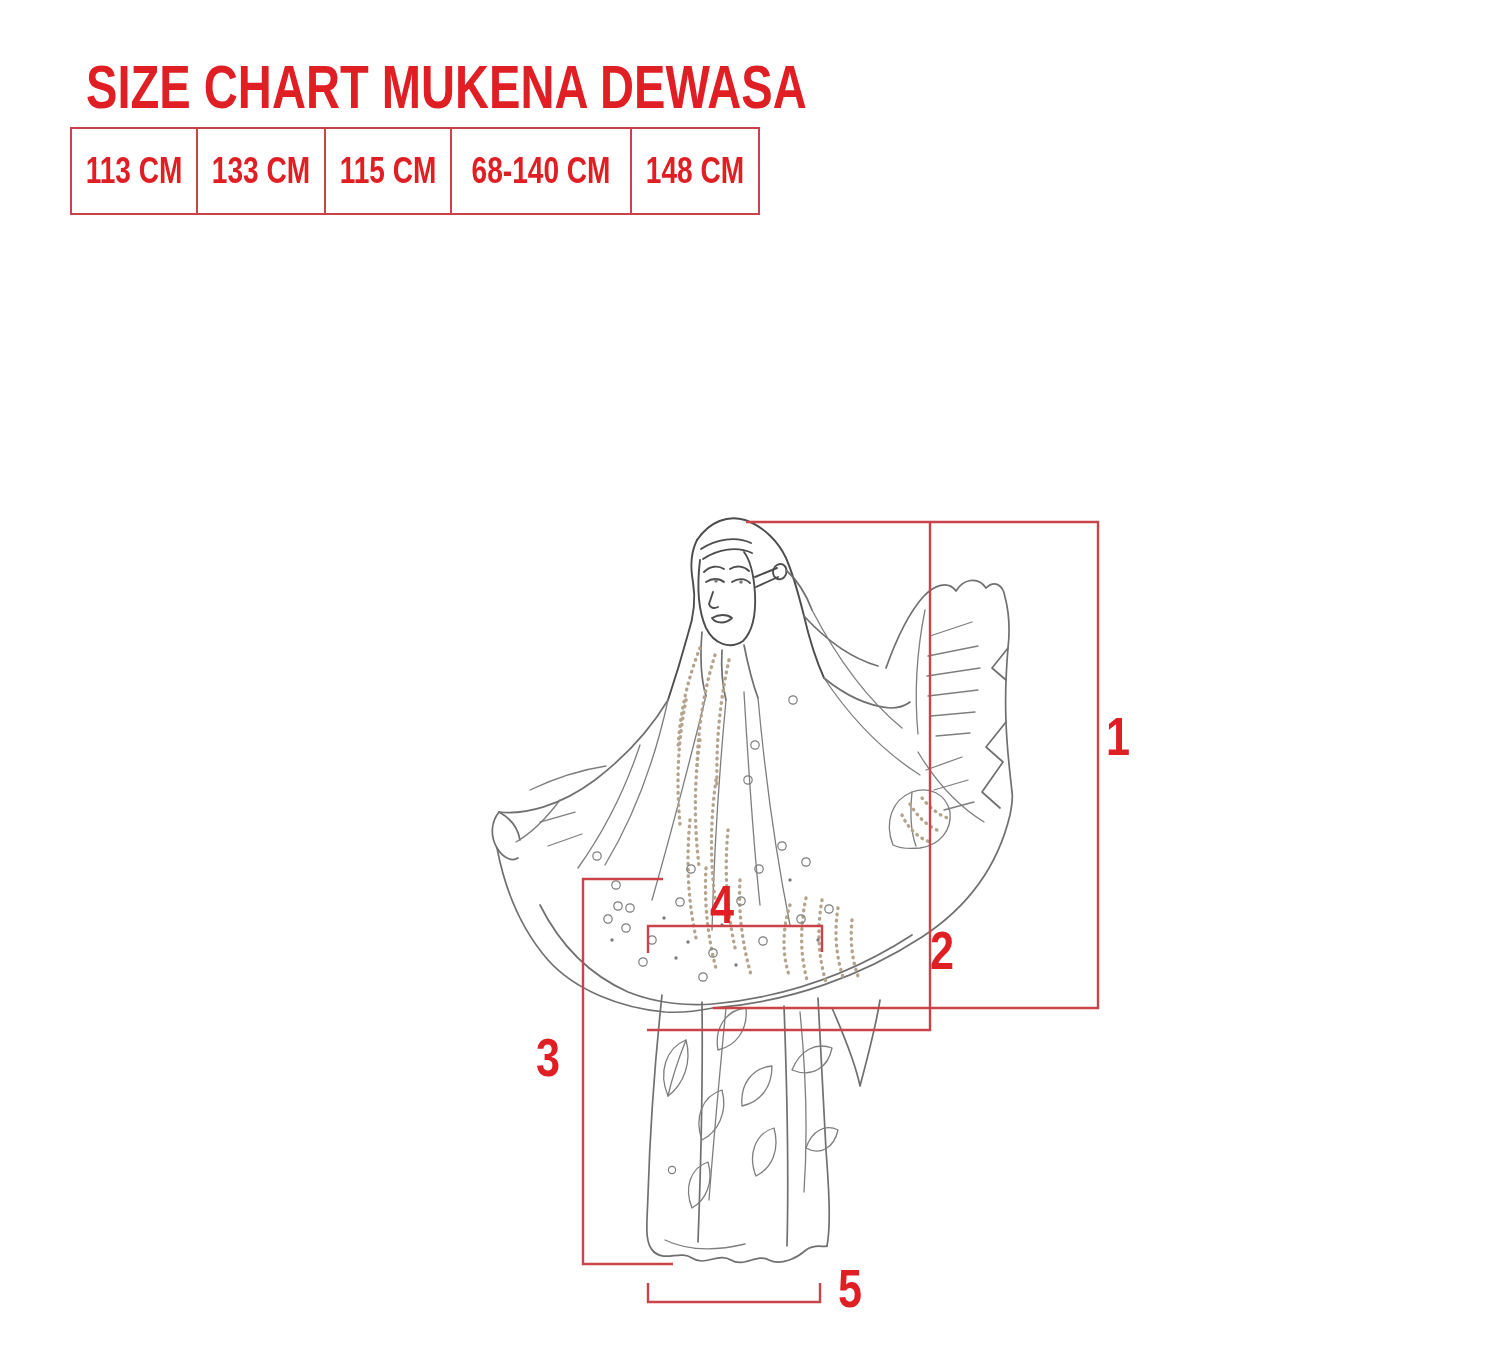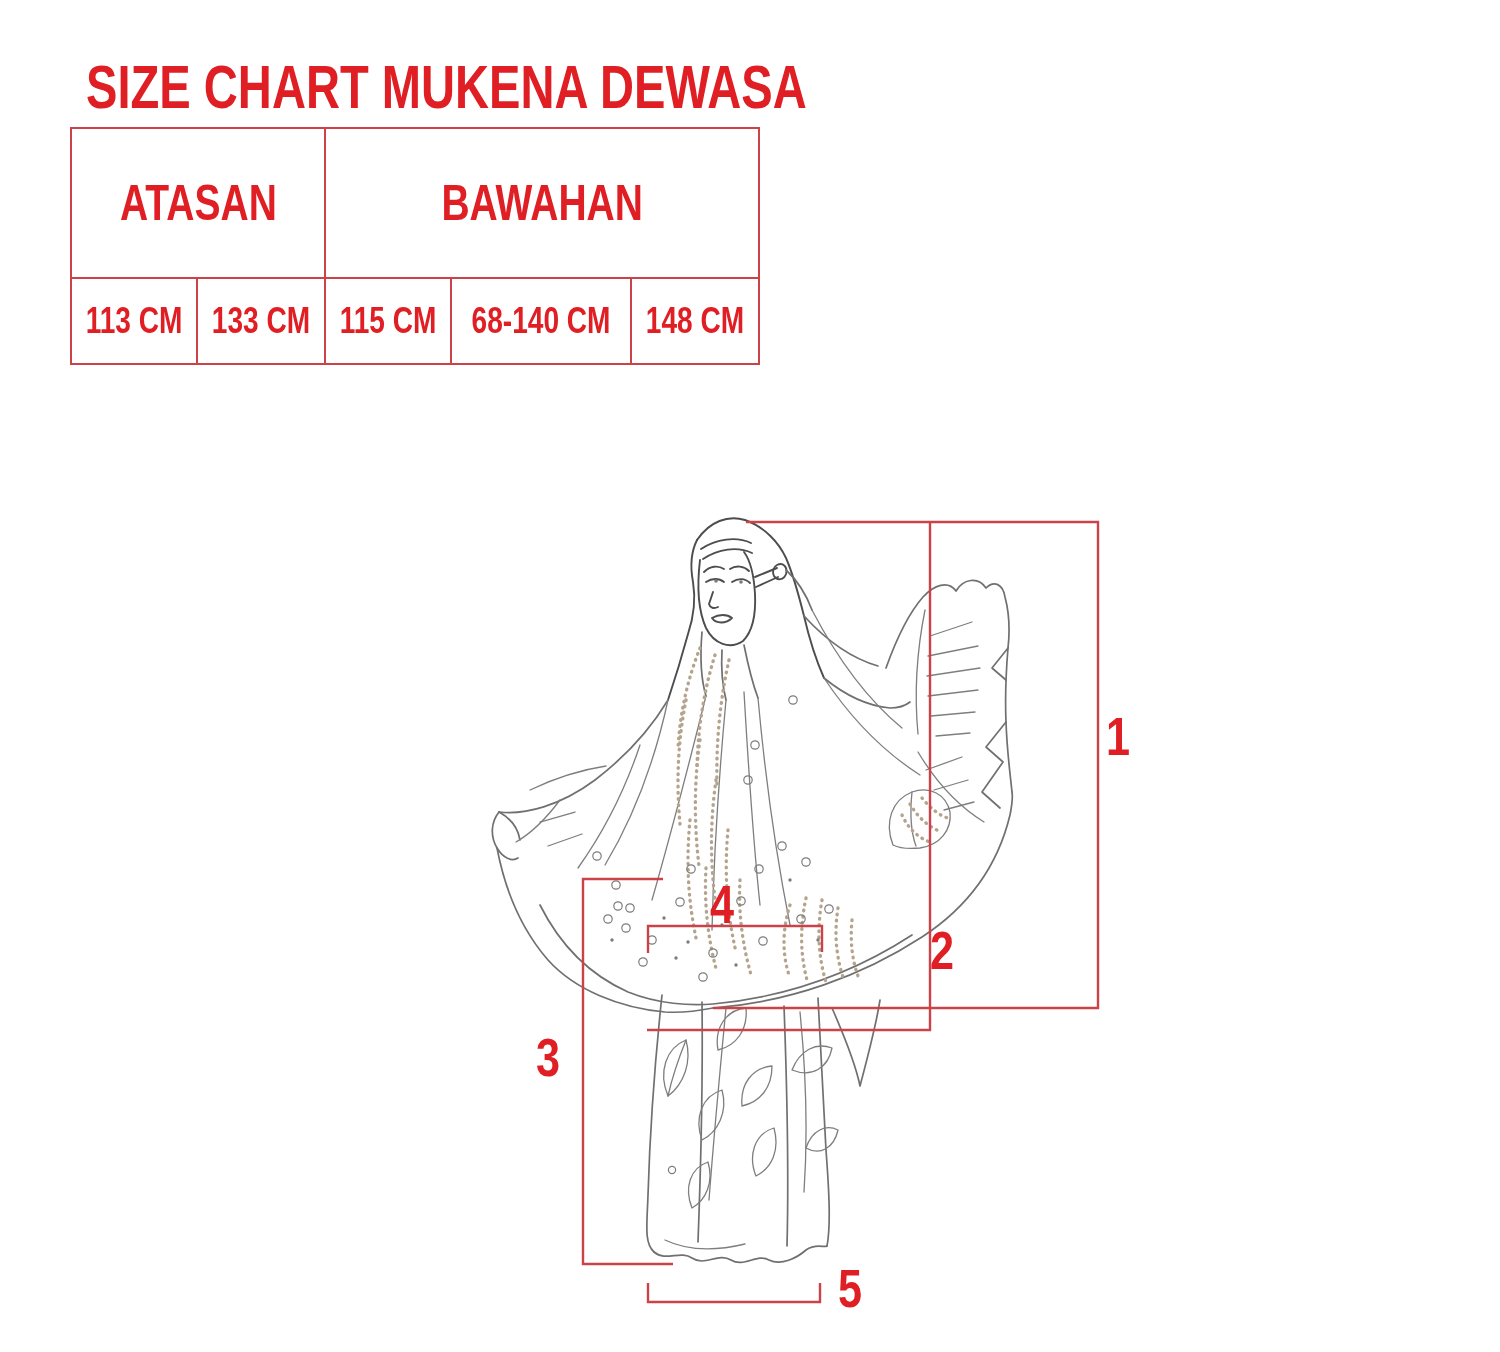--- a/index.html
+++ b/index.html
@@ -38,28 +38,20 @@
   .meas{fill:none;stroke:#cc4249;stroke-width:2.4;}
   .mnum{fill:#e01f25;font-family:"Liberation Sans",sans-serif;font-weight:bold;font-size:54px;}
 </style>
 </head>
 <body>
 
 <div id="title">SIZE CHART MUKENA DEWASA</div>
 
 <table id="size-table">
   <tbody>
-      <tr>
-    <td class="grp" colspan="2">
-      <span class="cnd">ATASAN</span>
-    </td>
-    <td class="grp" colspan="3">
-      <span class="cnd">BAWAHAN</span>
-    </td>
-  </tr>
   <tr>
     <td class="val">
       <span class="cnd">113 CM</span>
     </td>
     <td class="val">
       <span class="cnd">133 CM</span>
     </td>
     <td class="val">
       <span class="cnd">115 CM</span>
     </td>

